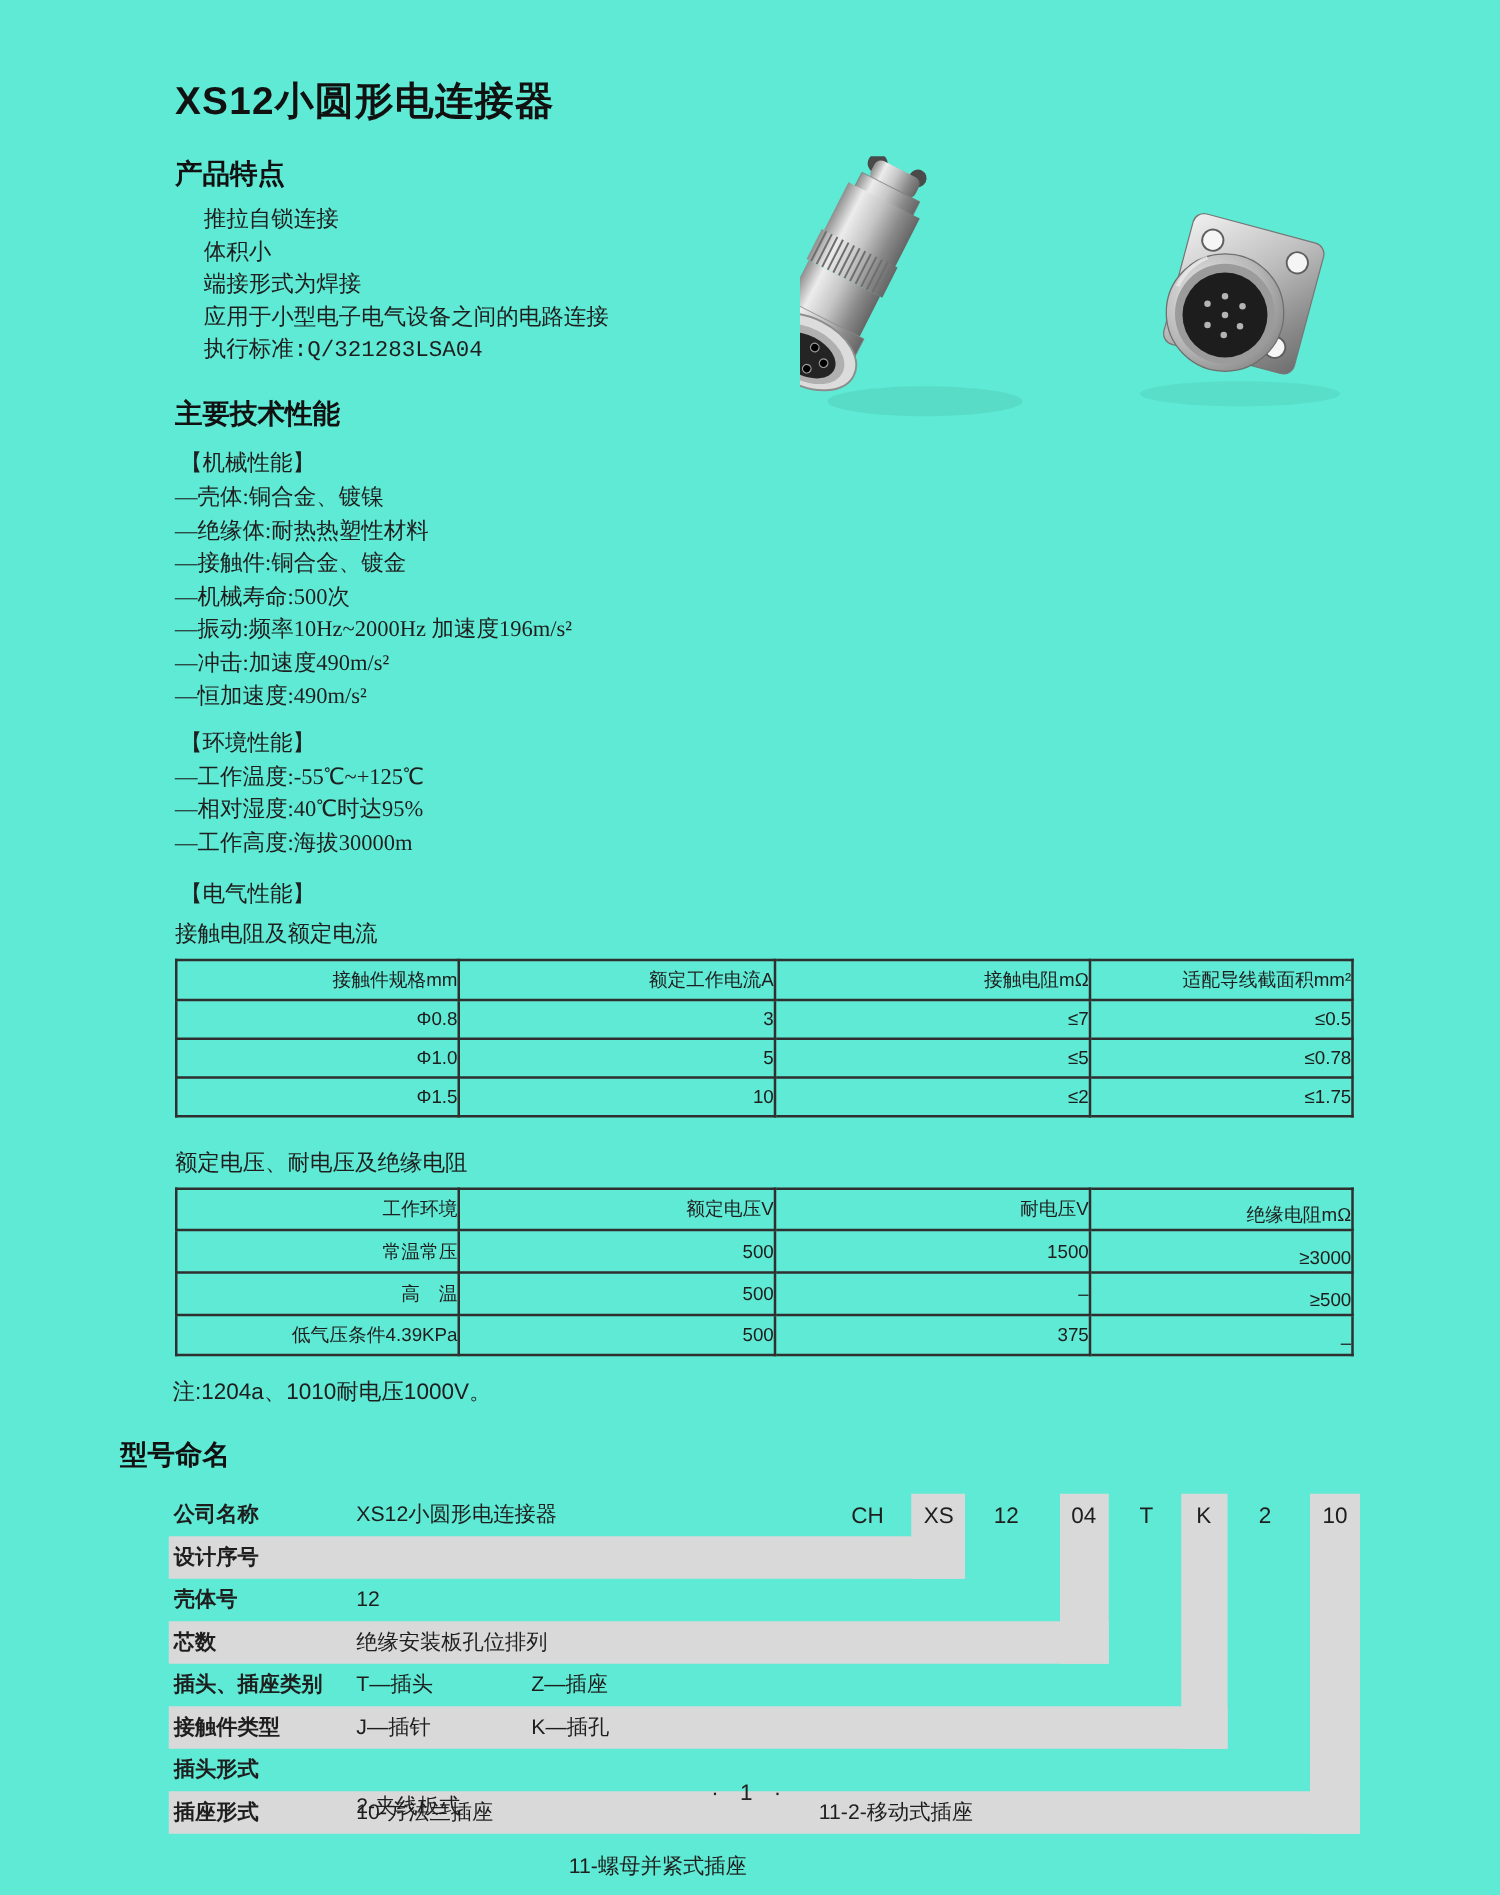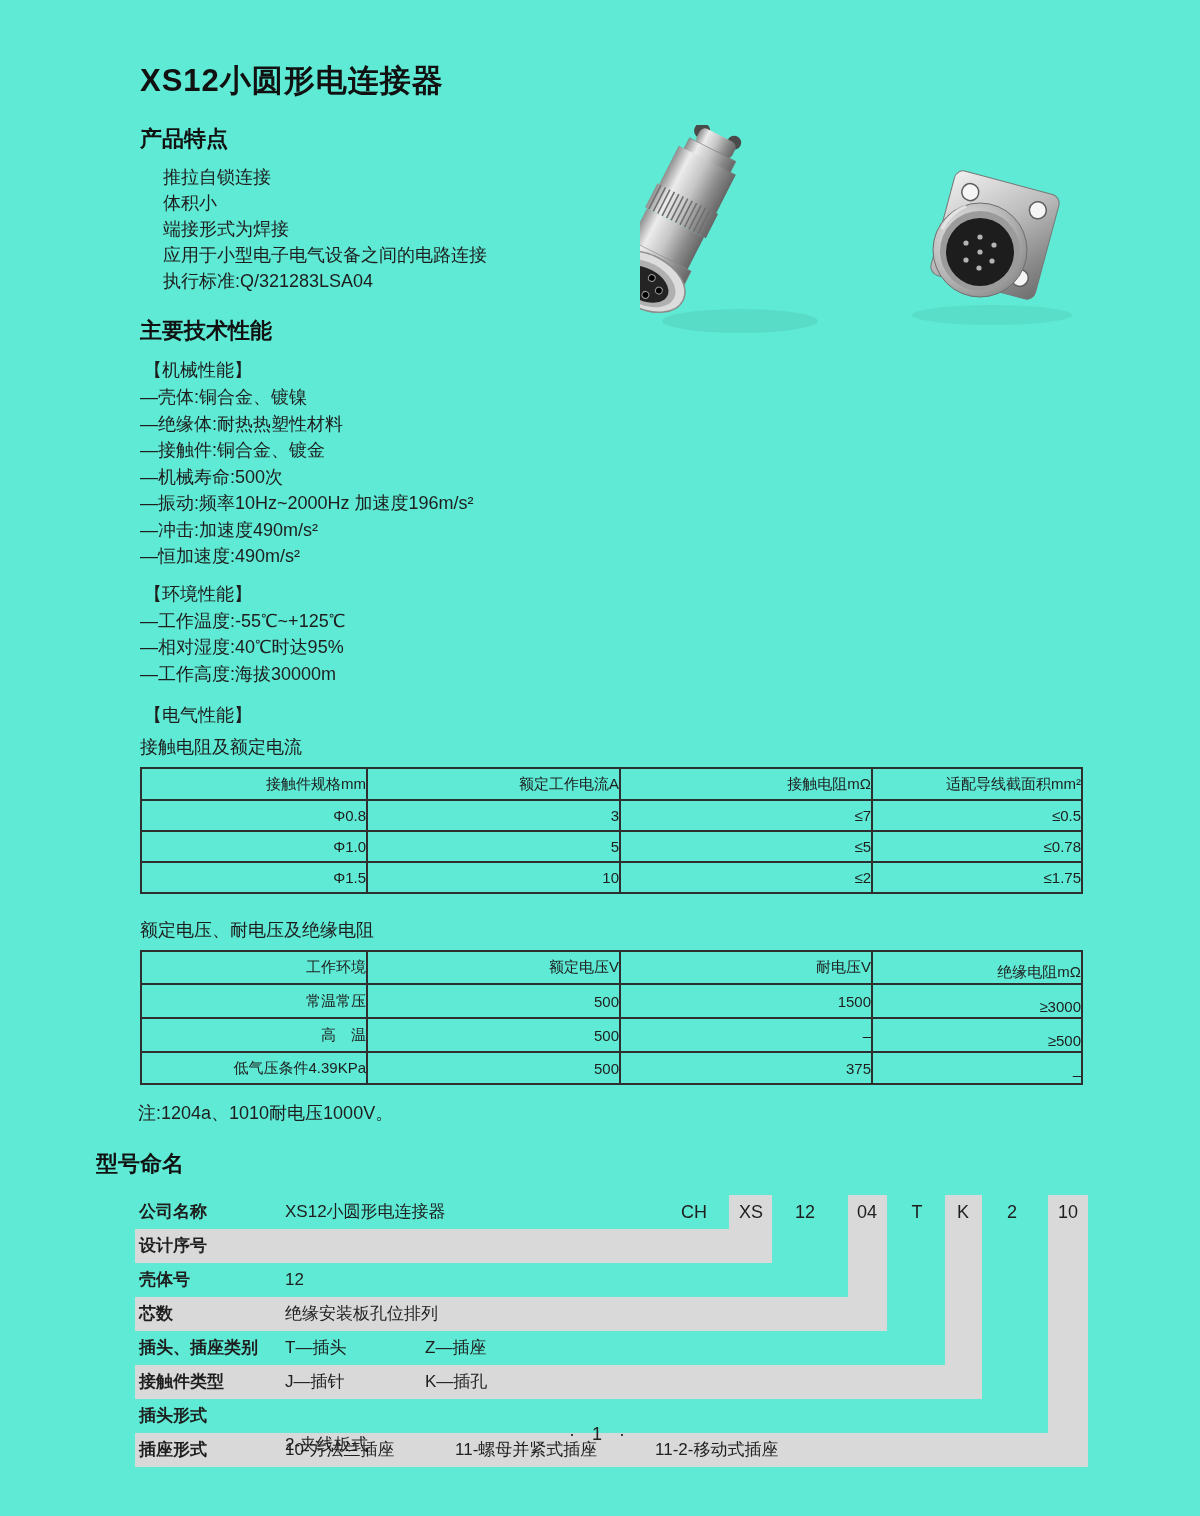--- a/index.html
+++ b/index.html
@@ -2,23 +2,23 @@
 <html><head>
 <meta charset="utf-8">
 <style>
   html,body{margin:0;padding:0;background:#ffffff;}
   .page{
     position:relative; width:1200px; height:1516px; background:#5eead4;
     font-family:"Liberation Sans", sans-serif; color:#1e1e1e; overflow:hidden;
   }
   .title{margin:0; padding:60px 0 0 140px; font-size:31px; font-weight:bold; letter-spacing:1px; color:#111;}
   .sec-heading{margin:0; padding:22px 0 0 140px; font-size:22px; font-weight:bold; color:#111;}
-  .feature-list{margin:10px 0 0 0; padding:0 0 0 163px; list-style:none; font-size:18px; line-height:26px;}
+  .feature-list{margin:10px 0 0 0; padding:0 0 0 163px; list-style:none; font-size:18px; line-height:26px;font-family:Liberation Mono, monospace;}
   .perf-label{margin:12px 0 0 0; padding:0 0 0 144px; font-size:18px; line-height:24px;}
-  .perf-list{margin:2px 0 0 0; padding:0 0 0 140px; list-style:none; font-size:18px; line-height:26.5px;}
+  .perf-list{margin:2px 0 0 0; padding:0 0 0 140px; list-style:none; font-size:18px; line-height:26.5px;font-family:Liberation Serif, serif;}
   .tbl-title{margin:0; padding:14px 0 0 140px; font-size:18px;}
   table{border-collapse:collapse; margin:8px 0 0 140px; table-layout:fixed; width:941px;}
   th,td{border:2px solid #2f2f2f; text-align:right; font-weight:normal; font-size:15px; padding:0; overflow:hidden;}
   th{height:30px;} td{height:29px;}
   .t2 th:last-child{vertical-align:bottom; padding-bottom:1px;}
   .t2 td:last-child{vertical-align:bottom; padding-bottom:3px; line-height:14px;}
   .t2 tr:last-child td:last-child{padding-bottom:1px;}
   .note{margin:0; padding:16px 14px 0 138px; font-size:18px;}
   .naming-heading{margin:0; padding:24px 0 0 96px; font-size:22px; font-weight:bold; color:#111;}
   .diagram{position:relative; margin:16px 0 0 135px; width:965px; height:272px; font-size:17px;}
@@ -267,19 +267,19 @@
       <span class="ni" style="left:150px;">J—插针</span>
       <span class="ni" style="left:290px;">K—插孔</span>
     </div>
     <div class="nrow" style="top:204px;">
       <span class="nlabel">插头形式</span>
       <span class="ni" style="left:150px;margin-top:29px;">2-夹线板式</span>
     </div>
     <div class="nrow" style="top:238px;">
       <span class="nlabel">插座形式</span>
       <span class="ni" style="left:150px;">10-方法兰插座</span>
-      <span class="ni" style="left:320px;">11-螺母并紧式插座</span>
+      <span class="ni" style="left:320px;margin-top:43px;">11-螺母并紧式插座</span>
       <span class="ni" style="left:520px;">11-2-移动式插座</span>
     </div>
   </div>
 
   <div class="footer">· 1 ·</div>
 </div>
 
 </body></html>

